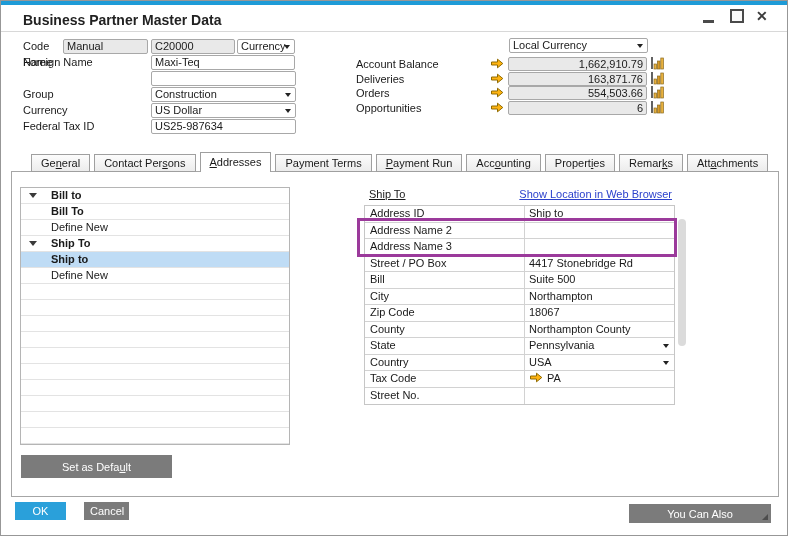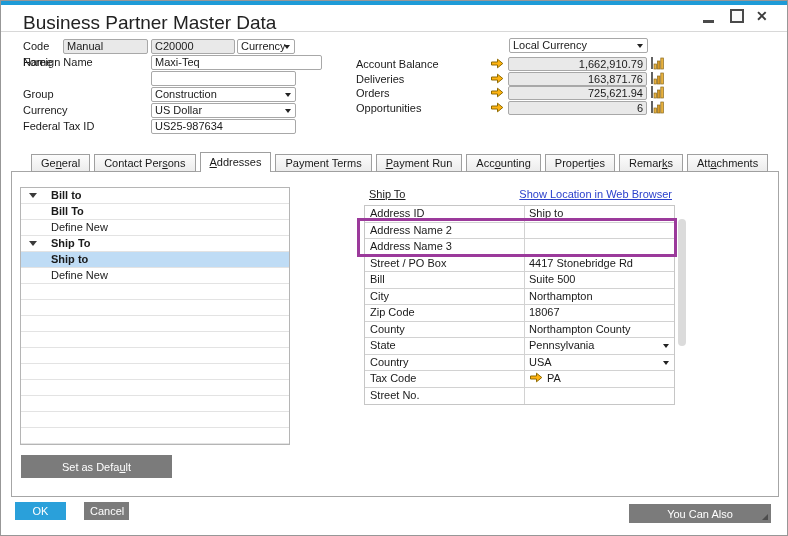--- a/index.html
+++ b/index.html
@@ -2,21 +2,21 @@
 <html><head>
 <meta charset="utf-8">
 <style>
   html,body{margin:0;padding:0;background:#fff;}
   #win{
     position:relative;width:788px;height:536px;background:#fff;
     border:1px solid #979797;box-sizing:border-box;overflow:hidden;
     font-family:"Liberation Sans",sans-serif;font-size:11px;color:#1a1a1a;
   }
   .accent{position:absolute;left:0;top:0;width:100%;height:4px;background:#1E9BD7;}
-  .title{position:absolute;left:22px;top:11px;font-size:19px;font-weight:normal;color:#222;}
+  .title{position:absolute;left:22px;top:11px;font-size:14px;font-weight:bold;color:#222;}
   .title-sep{position:absolute;left:0;top:30px;width:100%;height:1px;background:#d8d8d8;}
   .winbtn{position:absolute;top:6px;width:16px;height:18px;}
   .winbtn.min{left:700px;}
   .minbar{position:absolute;left:2px;top:13px;width:11px;height:3px;background:#4a4a4a;}
   .winbtn.max{left:728px;}
   .maxbox{position:absolute;left:1px;top:2px;width:10px;height:10px;border:2px solid #4a4a4a;background:#fafafa;}
   .winbtn.close{left:755px;}
   .closex{font-size:14px;font-weight:bold;color:#3c3c3c;line-height:18px;}
 
   .lbl{position:absolute;left:22px;height:15px;line-height:15px;white-space:nowrap;}
@@ -94,21 +94,21 @@
     </div>
   <div class="winbtn close"><span class="closex">✕</span></div>
   <div class="title-sep"></div>
 
   <span class="lbl" style="top:38px">Code</span>
   <div class="fld ro" style="left:62px;top:38px;width:85px">Manual</div>
   <div class="fld ro" style="left:150px;top:38px;width:84px">C20000</div>
   <div class="dd" style="left:236px;top:38px;width:58px"><span>Currency</span><span class="tri"></span></div>
 
   <span class="lbl" style="top:54px">Name</span>
-  <div class="fld" style="left:150px;top:54px;width:171px">Maxi-Teq</div>
+  <div class="fld" style="left:150px;top:54px;width:144px">Maxi-Teq</div>
 
   <span class="lbl" style="top:54px">Foreign Name</span>
   <div class="fld" style="left:150px;top:70px;width:145px"></div>
 
   <span class="lbl" style="top:86px">Group</span>
   <div class="dd" style="left:150px;top:86px;width:145px"><span>Construction</span><span class="tri"></span></div>
 
   <span class="lbl" style="top:102px">Currency</span>
   <div class="dd" style="left:150px;top:102px;width:145px"><span>US Dollar</span><span class="tri"></span></div>
 
@@ -141,21 +141,21 @@
             <rect x="3" y="7" width="2.6" height="5" fill="#E8B13F" stroke="#8a6a1f" stroke-width="0.7"></rect>
             <rect x="6.4" y="4" width="2.6" height="8" fill="#D99A26" stroke="#8a6a1f" stroke-width="0.7"></rect>
             <rect x="9.8" y="1" width="2.6" height="11" fill="#E8B13F" stroke="#8a6a1f" stroke-width="0.7"></rect>
           </svg></span>
       </div>
       <div class="sum-row" style="top: 85px;">
         <span class="sum-label">Orders</span>
         <span class="sum-arrow"><svg width="14" height="11" viewBox="0 0 14 11">
             <path d="M1.5 4 H7.5 V1.2 L12.8 5.5 L7.5 9.8 V7 H1.5 Z" fill="#FFB412" stroke="#8F6A00" stroke-width="1"></path>
           </svg></span>
-        <span class="sum-field">725,621.94</span>
+        <span class="sum-field">554,503.66</span>
         <span class="sum-chart"><svg width="14" height="13" viewBox="0 0 14 13">
             <path d="M1 0 V12" stroke="#3a3a3a" stroke-width="1.6" fill="none"></path>
             <rect x="3" y="7" width="2.6" height="5" fill="#E8B13F" stroke="#8a6a1f" stroke-width="0.7"></rect>
             <rect x="6.4" y="4" width="2.6" height="8" fill="#D99A26" stroke="#8a6a1f" stroke-width="0.7"></rect>
             <rect x="9.8" y="1" width="2.6" height="11" fill="#E8B13F" stroke="#8a6a1f" stroke-width="0.7"></rect>
           </svg></span>
       </div>
       <div class="sum-row" style="top: 100px;">
         <span class="sum-label">Opportunities</span>
         <span class="sum-arrow"><svg width="14" height="11" viewBox="0 0 14 11">

